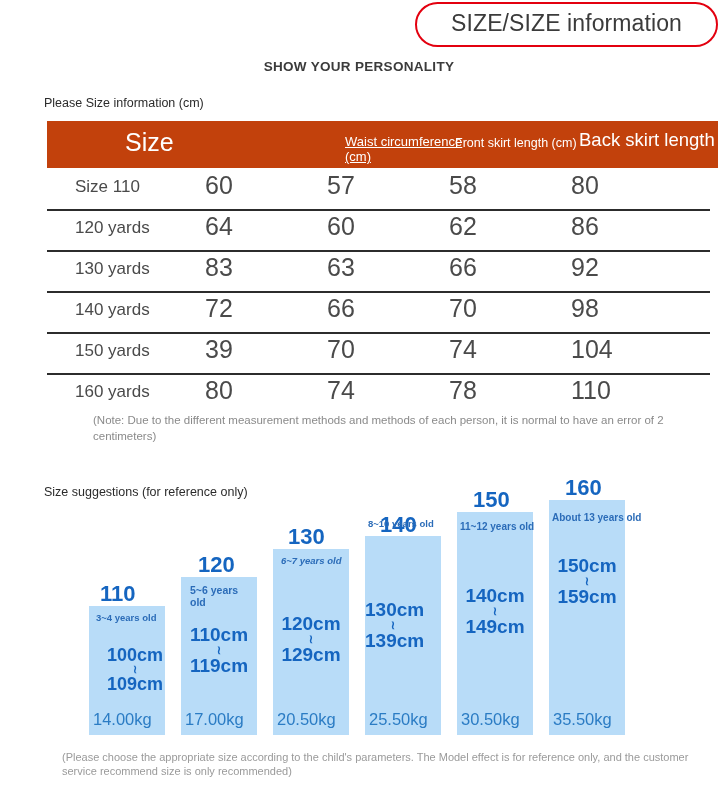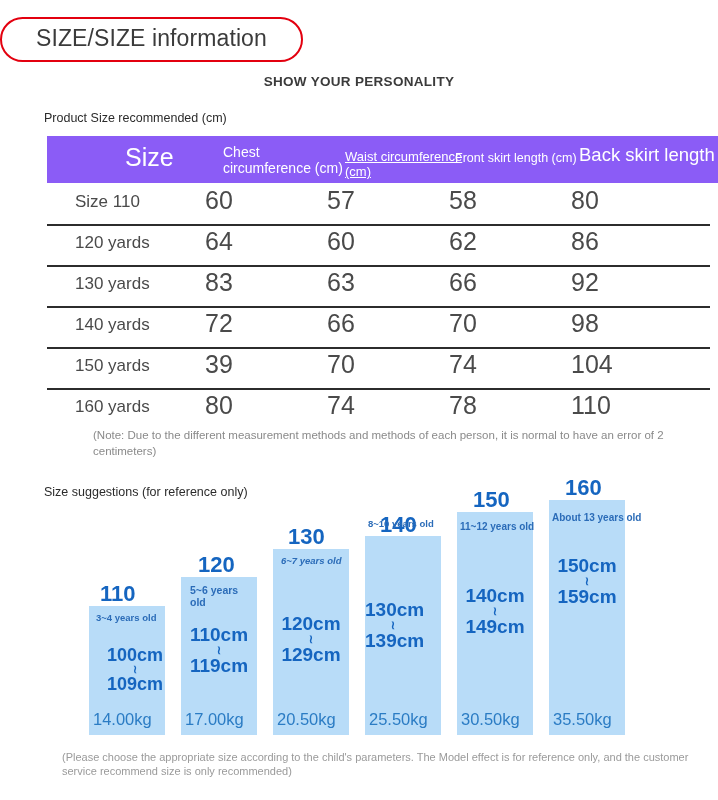--- a/index.html
+++ b/index.html
@@ -9,22 +9,22 @@
     height: 800px;
     background: #ffffff;
     font-family: "Liberation Sans", sans-serif;
     overflow: hidden;
     position: relative;
   }
 
   
   .title-wrap {
     width: 100%;
-    text-align: left;
-    padding-top: 17px;
+    text-align: right;
+    padding-top: 2px;
   }
   .title-pill {
     display: inline-block;
     border: 2.5px solid #e3000f;
     border-radius: 30px;
     padding: 7px 34px 9px 34px;
     font-size: 23px;
     color: #3b3b3b;
     letter-spacing: 0.1px;
     line-height: 1.1;
@@ -51,21 +51,21 @@
     width: 100%;
     height: 306px;
   }
 
   .head-band {
     position: absolute;
     left: 47px;
     right: 0;
     top: 0;
     height: 47px;
-    background: #8b5cf6;
+    background: #c2410c;
   }
   .head-cell {
     position: absolute;
     color: #ffffff;
     line-height: 1.13;
     white-space: nowrap;
   }
   .hc-size      { left: 78px;  top: 7px;  font-size: 25px; }
   .hc-chest     { left: 176px; top: 9px;  font-size: 14px; width: 120px; white-space: normal; }
   .hc-waist     { left: 298px; top: 14px; font-size: 13px; width: 120px; white-space: normal; text-decoration: underline; }
@@ -169,26 +169,25 @@
   }
 </style>
 </head>
 <body>
 
 <div class="title-wrap">
   <div class="title-pill">SIZE/SIZE information</div>
 </div>
 <div class="subtitle">SHOW YOUR PERSONALITY</div>
 
-<div class="section-label">Product Size recommended (cm)</div>
+<div class="section-label">Please Size information (cm)</div>
 
 <div class="table-block">
   <div class="head-band">
     <div class="head-cell hc-size">Size</div>
-    <div class="head-cell hc-chest">Chest circumference (cm)</div>
     <div class="head-cell hc-waist">Waist circumference (cm)</div>
     <div class="head-cell hc-front">Front skirt length (cm)</div>
     <div class="head-cell hc-back">Back skirt length (cm</div>
   </div>
 
   <div class="rows">
     <div class="row first">
 
       <div class="cell c-label">Size 110</div>
       <div class="cell c-v1">60</div>

